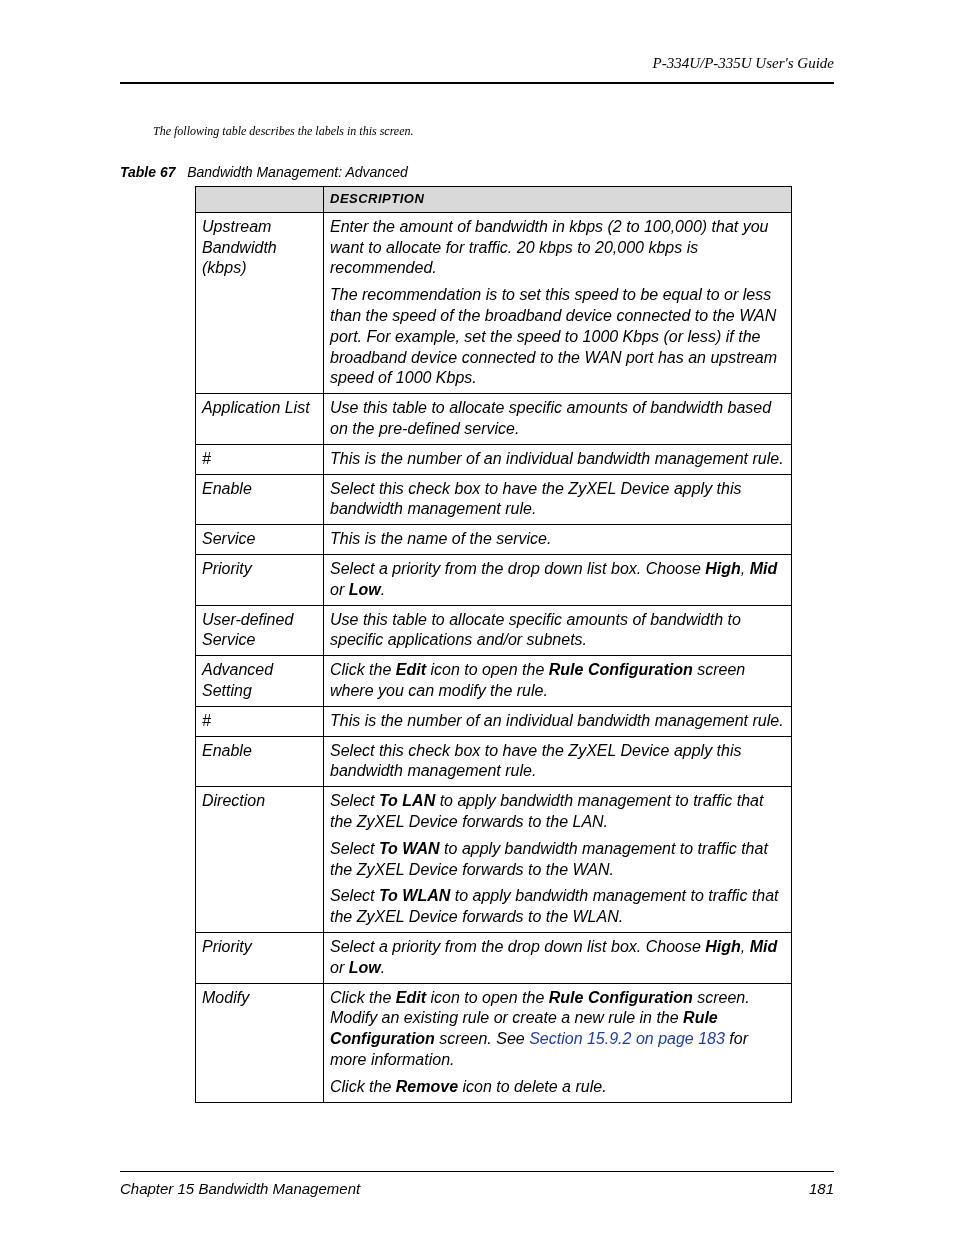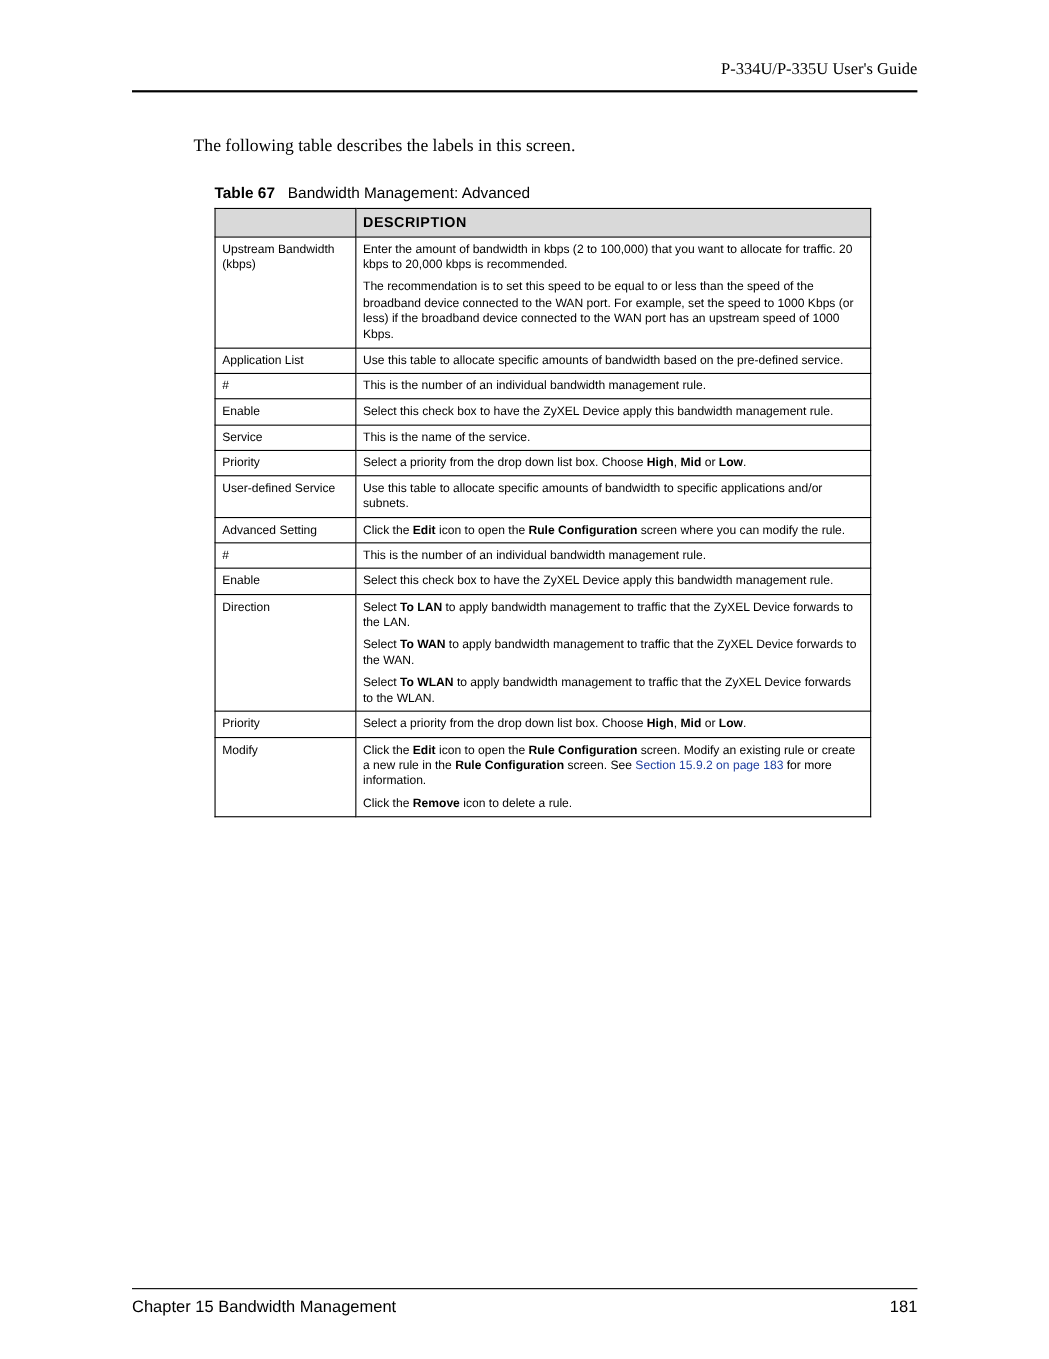--- a/index.html
+++ b/index.html
@@ -9,55 +9,55 @@
     font-family: Arial, Helvetica, sans-serif;
     color: #000;
     font-size: 14px;
   }
   .page {
     width: 954px;
     height: 1235px;
     position: relative;
     box-sizing: border-box;
     padding: 55px 120px 45px 120px;
+    font-style: italic;
   }
   .header-text {
     text-align: right;
     font-size: 15px;
     font-family: "Times New Roman", Times, serif;
   }
   .header-rule {
     border: none;
     border-top: 2px solid #000;
     margin-top: 10px;
     margin-bottom: 40px;
   }
   .intro {
     font-family: "Times New Roman", Times, serif;
-    font-size: 16px;
-    margin-left: 56px;
+    font-size: 12px;
+    margin-left: 33px;
     margin-bottom: 25px;
   }
   .table-caption {
     font-size: 14px;
-    margin-left: 75px;
     margin-bottom: 6px;
   }
   .table-caption b { font-weight: bold; }
   table.main {
     border-collapse: collapse;
     margin-left: 75px;
     width: 597px;
     table-layout: fixed;
   }
   table.main th, table.main td {
     border: 1px solid #000;
     vertical-align: top;
     padding: 4px 6px;
-    font-size: 11px;
+    font-size: 16px;
     line-height: 1.3;
     text-align: left;
   }
   table.main col.c1 { width: 128px; }
   table.main th.desc {
     background: #d9d9d9;
     font-weight: bold;
     font-size: 13px;
     letter-spacing: 0.5px;
   }

